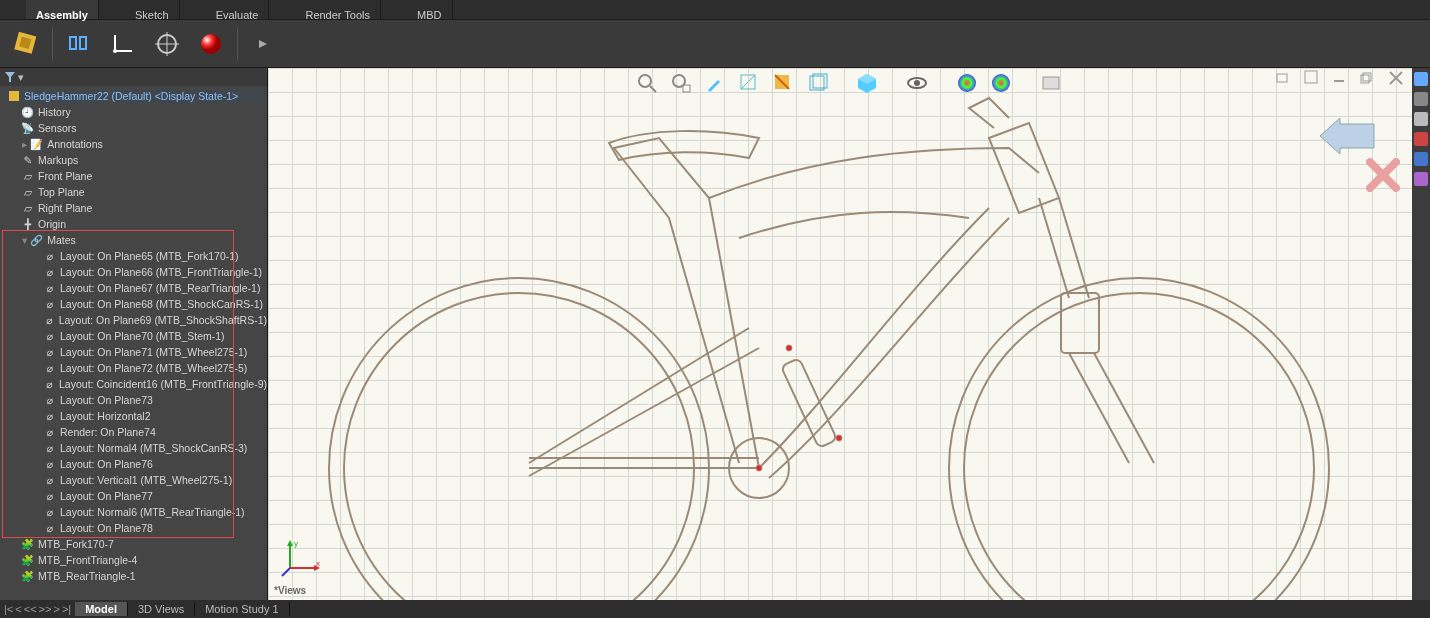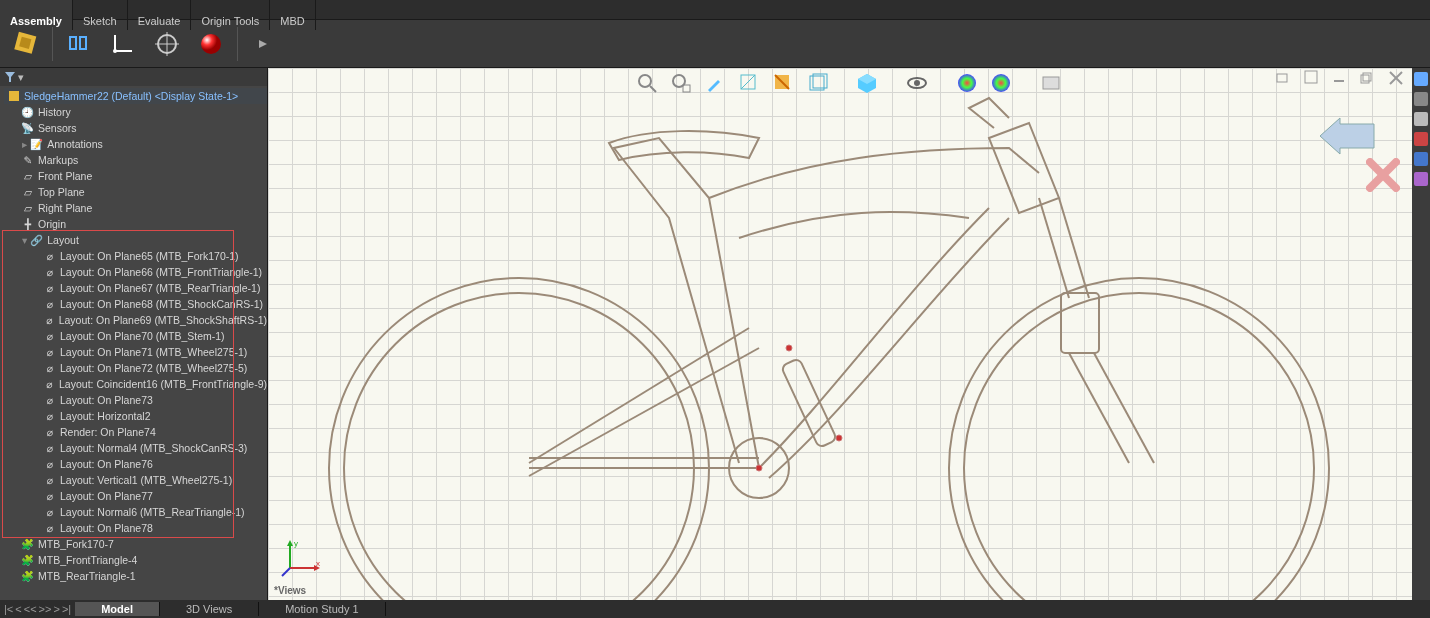--- a/index.html
+++ b/index.html
@@ -14,24 +14,25 @@
     position: relative;
   }
   
   .menu-bar {
     display: flex;
     background: #2d2d2d;
     height: 20px;
     border-bottom: 1px solid #1a1a1a;
   }
   .menu-bar .tab {
-    padding: 15px 10px;
+    padding: 9px 10px;
     border-right: 1px solid #1a1a1a;
     color: #ccc;
     font-size: 11px;
+    margin-left: 26px;
   }
   .menu-bar .tab.active { background: #3a3a3a; font-weight: bold; color: #fff; }
   
   .toolbar {
     display: flex;
     align-items: center;
     height: 48px;
     background: #3a3a3a;
     border-bottom: 1px solid #1a1a1a;
     padding: 0 6px;
@@ -105,32 +106,32 @@
     position:absolute; left:12px; bottom:22px; font-size:10px; color:#555;
   }
   .front-label { position:absolute; left:6px; bottom:4px; font-size:10px; color:#666; font-weight:bold; }
   .win-controls { position:absolute; right:26px; top:2px; display:flex; gap:14px; }
   
   .bottom-tabs {
     height: 18px; background:#2d2d2d; display:flex; align-items:center;
     font-size:11px;
   }
   .bt-nav { display:flex; gap:2px; padding:0 4px; color:#999; }
-  .bt-tab { padding: 1px 26px; border-right:1px solid #111; color:#bbb; }
+  .bt-tab { padding: 1px 10px; border-right:1px solid #111; color:#bbb; }
   .bt-tab.active { background:#555; color:#fff; font-weight:bold; }
   svg { display:block; }
 </style>
 </head>
 <body>
 
 <div class="menu-bar">
   <div class="tab active">Assembly</div>
   <div class="tab">Sketch</div>
   <div class="tab">Evaluate</div>
-  <div class="tab">Origin Tools</div>
+  <div class="tab">Render Tools</div>
   <div class="tab">MBD</div>
 </div>
 
 <div class="toolbar">
   <div class="tool-btn">
     <svg width="26" height="26">
         <rect x="3" y="3" width="18" height="18" fill="#e6b73a" transform="rotate(15 13 13)"></rect>
         <rect x="7" y="7" width="10" height="10" fill="#b88a1a" transform="rotate(15 13 13)"></rect>
       </svg>
   </div>
@@ -225,21 +226,21 @@
         <span class="t-icon">▱</span>
         <span>Right Plane</span>
       </div>
       <div class="tree-item l1">
         <span class="t-icon">╋</span>
         <span>Origin</span>
       </div>
       <div class="tree-item l1">
         <span style="color:#888;">▾</span>
         <span class="t-icon">🔗</span>
-        <span>Layout</span>
+        <span>Mates</span>
       </div>
 
       <div id="mates-children">
           <div class="tree-item l2">
             <span class="t-icon">⌀</span>
             <span>Layout: On Plane65 (MTB_Fork170-1)</span>
           </div>
           <div class="tree-item l2">
             <span class="t-icon">⌀</span>
             <span>Layout: On Plane66 (MTB_FrontTriangle-1)</span>

